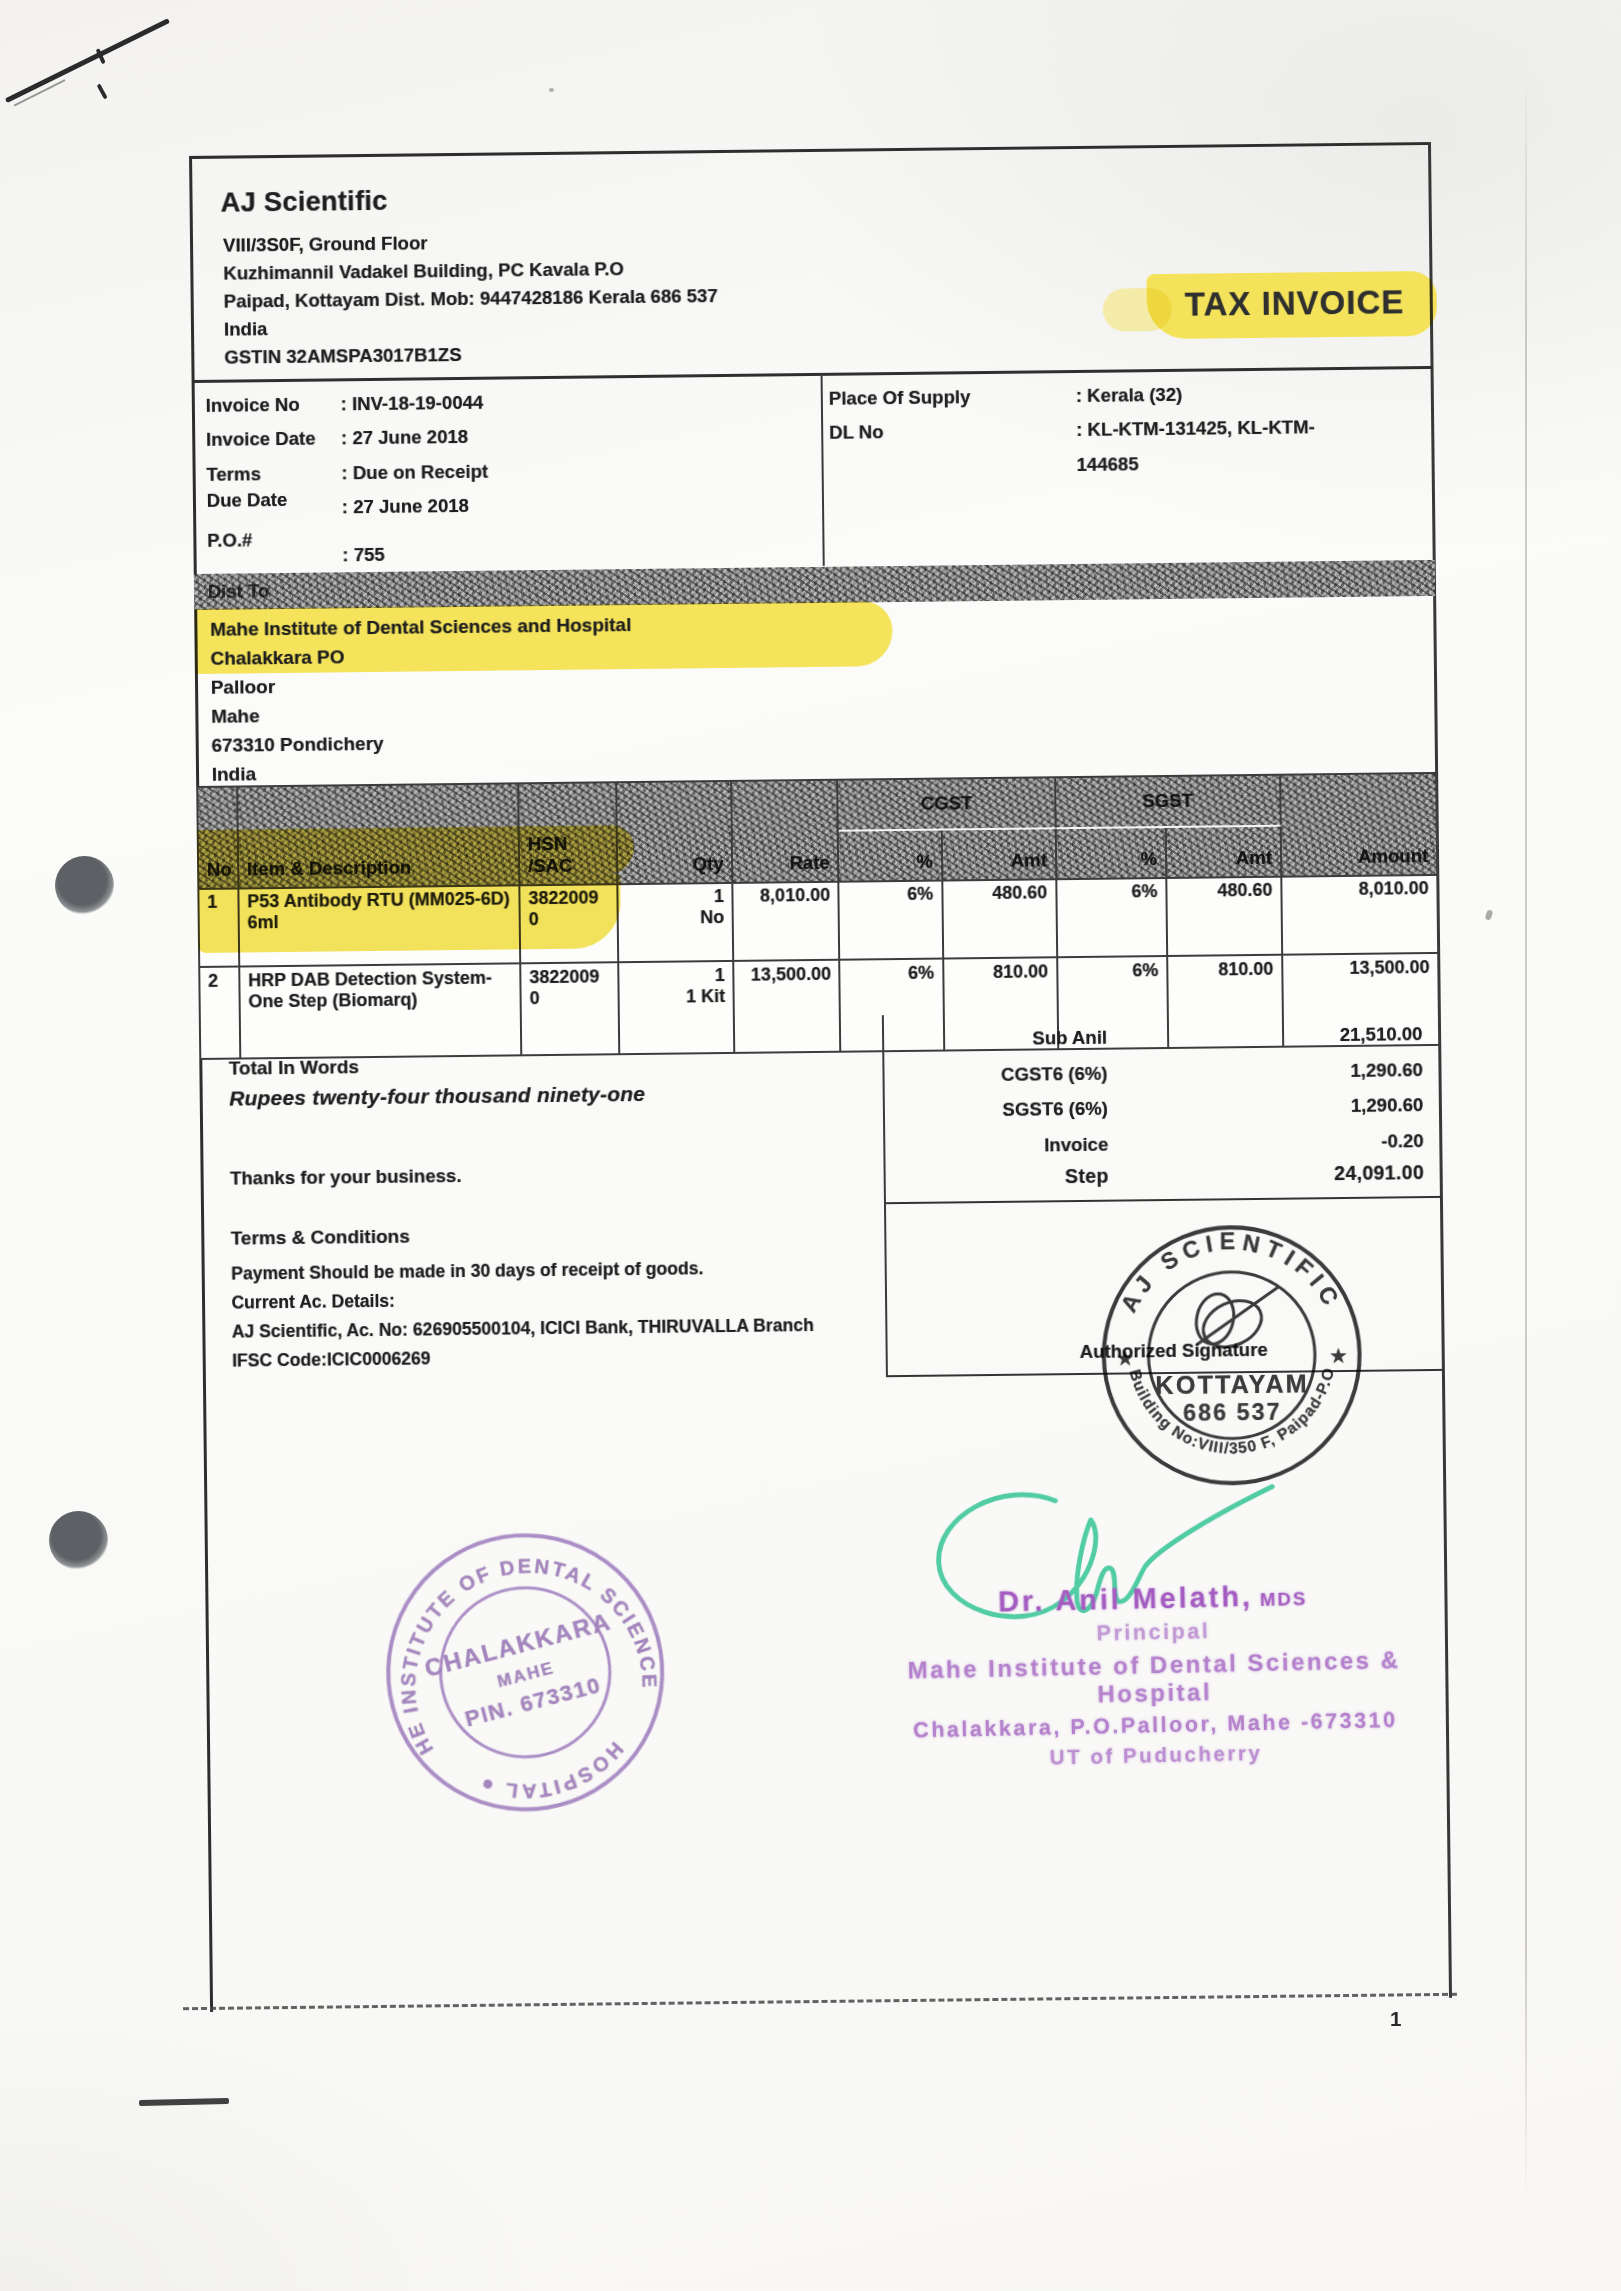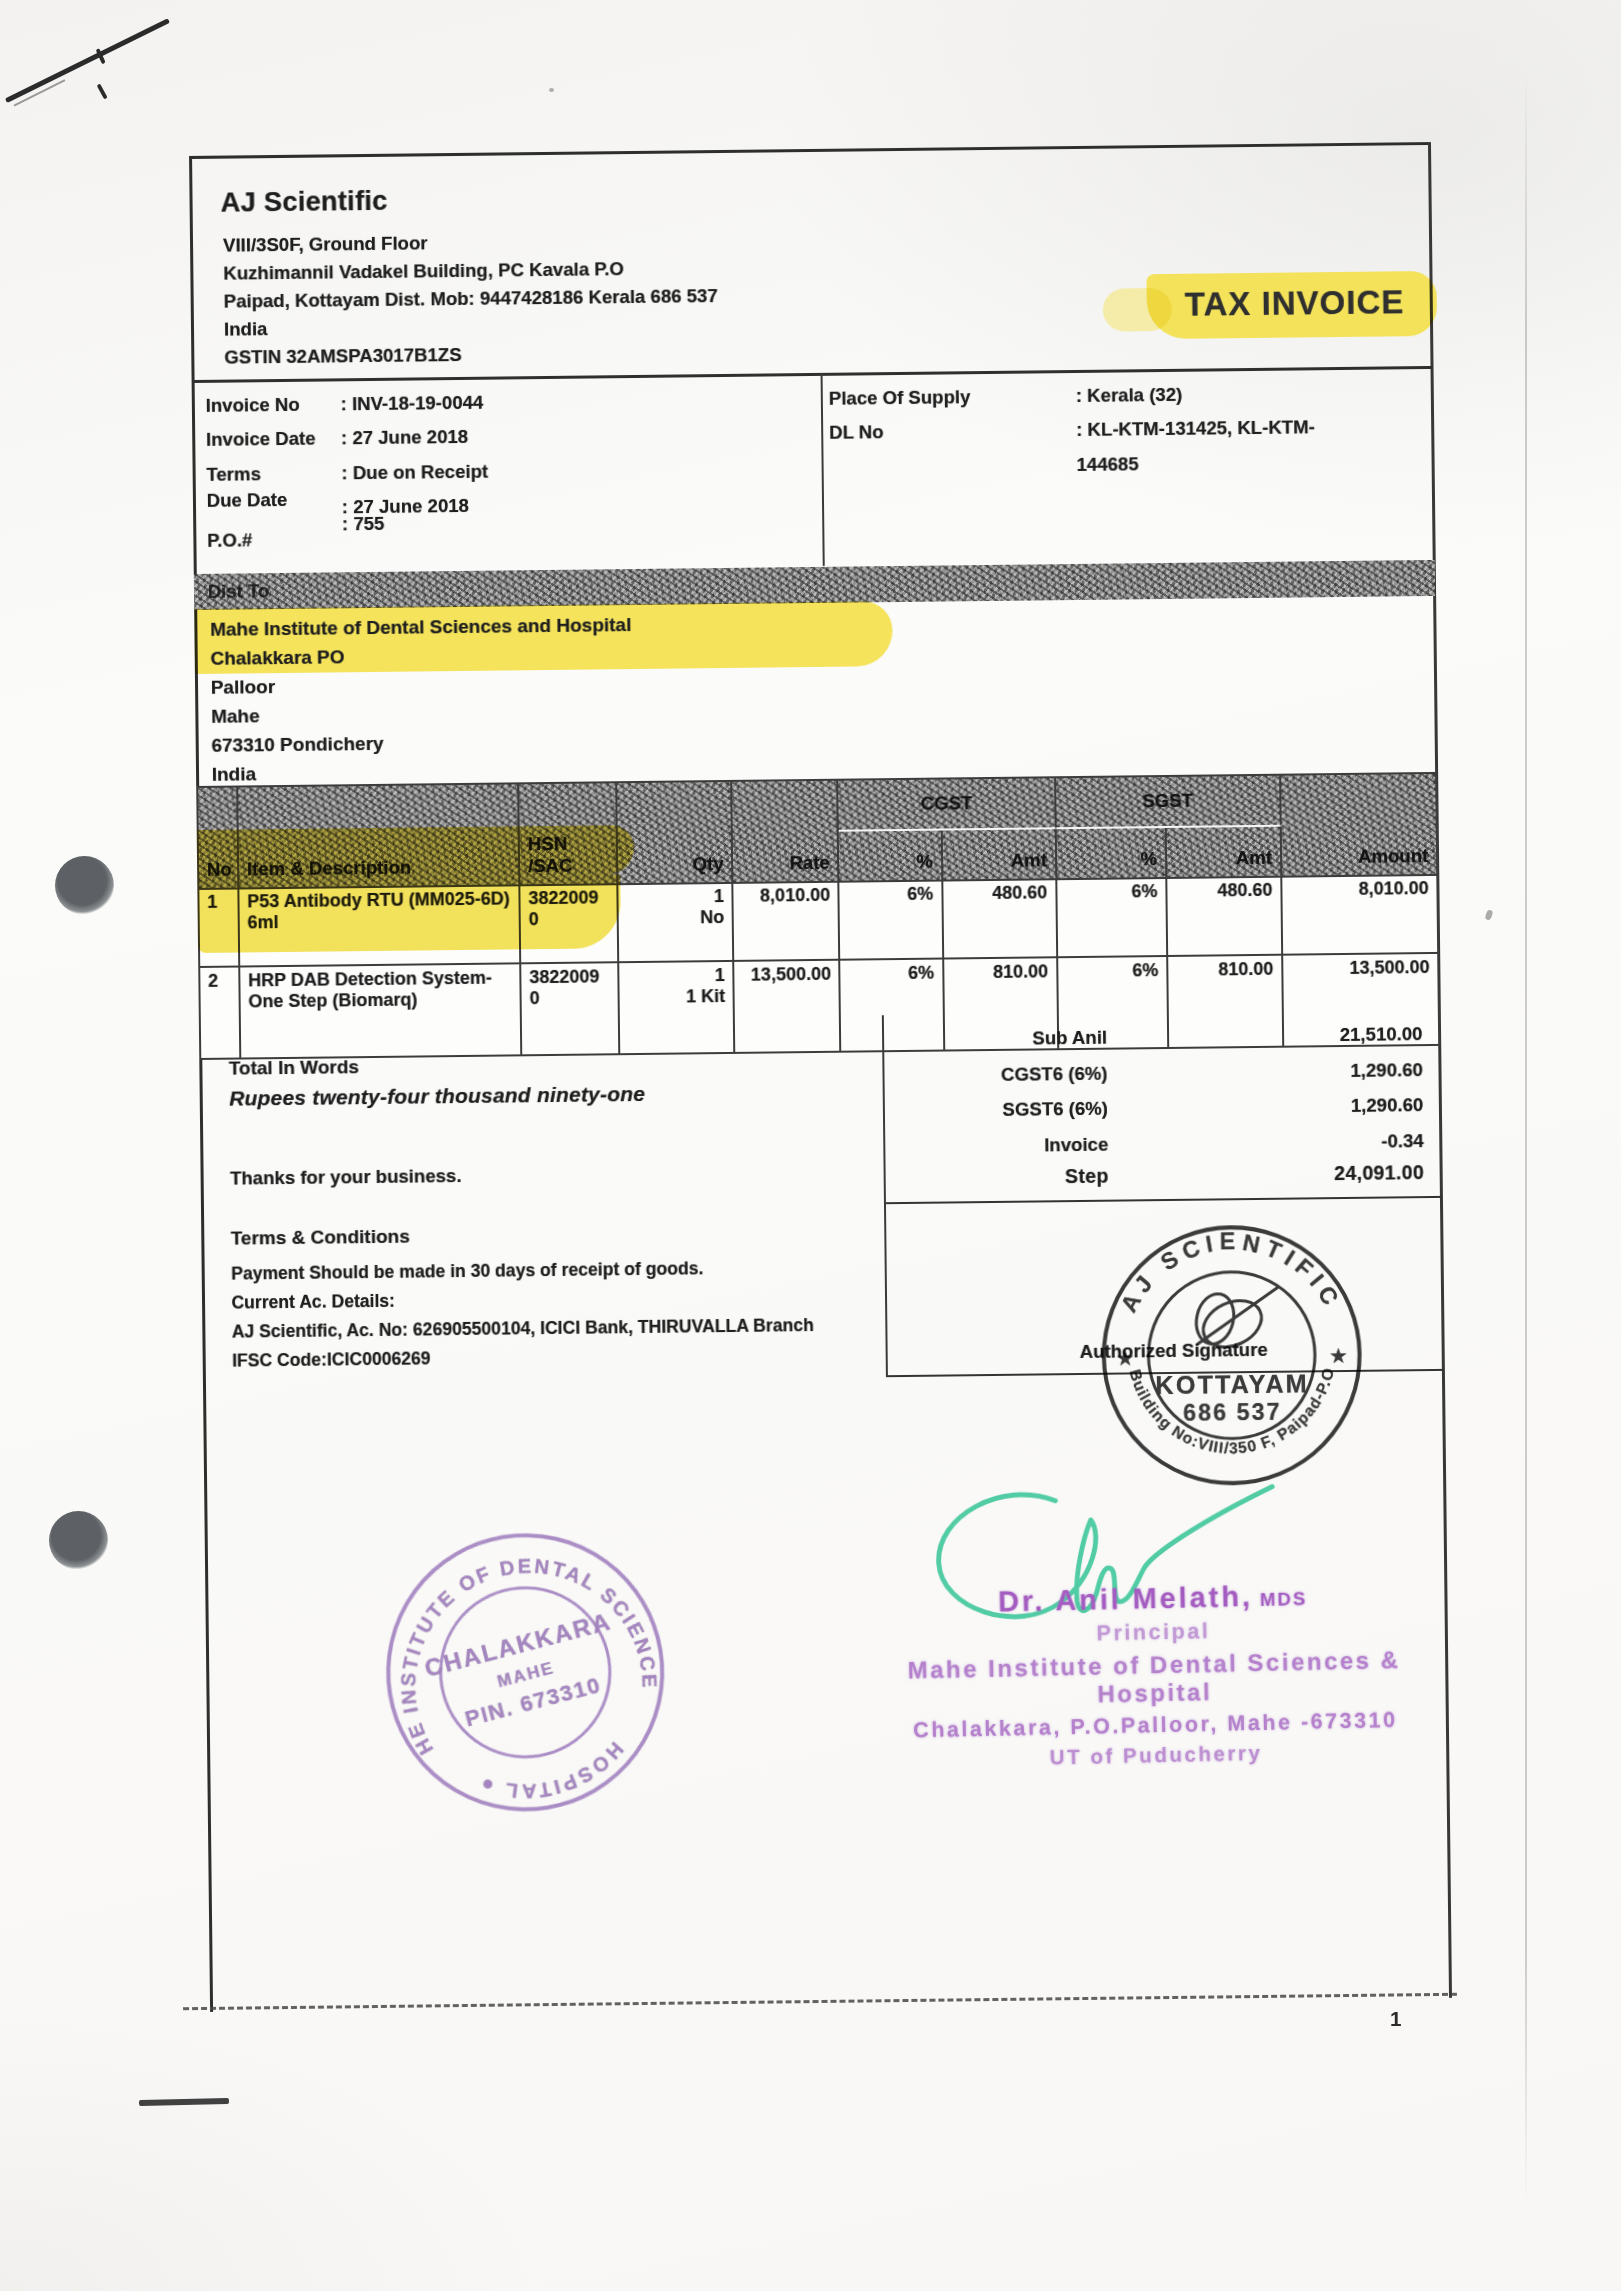--- a/index.html
+++ b/index.html
@@ -143,21 +143,21 @@
   <div class="abs meta-left" style="width:608px;height:186px;">
     <div class="lab" style="top:0">Invoice No</div>
     <div class="val" style="top:0">: INV-18-19-0044</div>
     <div class="lab" style="top:34px">Invoice Date</div>
     <div class="val" style="top:34px">: 27 June 2018</div>
     <div class="lab" style="top:69px">Terms</div>
     <div class="val" style="top:69px">: Due on Receipt</div>
     <div class="lab" style="top:95px">Due Date</div>
     <div class="val" style="top:103px">: 27 June 2018</div>
     <div class="lab" style="top:135px">P.O.#</div>
-    <div class="val" style="top:120px">: 755</div>
+    <div class="val" style="top:151px">: 755</div>
   </div>
   <div class="abs meta-right" style="width:598px;height:186px;">
     <div class="lab" style="top:0">Place Of Supply</div>
     <div class="val" style="top:0">: Kerala (32)</div>
     <div class="lab" style="top:34px">DL No</div>
     <div class="val" style="top:34px">: KL-KTM-131425, KL-KTM-</div>
     <div class="val" style="top:69px">144685</div>
   </div>
 
   <div class="abs noise billto-bar">
@@ -257,21 +257,21 @@
     <div class="trow" style="top:50px">
       <span class="tlab">CGST6 (6%)</span>
       <span class="tval">1,290.60</span>
     </div>
     <div class="trow" style="top:85px">
       <span class="tlab">SGST6 (6%)</span>
       <span class="tval">1,290.60</span>
     </div>
     <div class="trow" style="top:121px">
       <span class="tlab">Invoice</span>
-      <span class="tval">-0.34</span>
+      <span class="tval">-0.20</span>
     </div>
     <div class="trow total" style="top:152px">
       <span class="tlab">Step</span>
       <span class="tval">24,091.00</span>
     </div>
   </div>
 
   <div class="abs sig-box">
     <div class="sig-label">Authorized Signature</div>
   </div>

